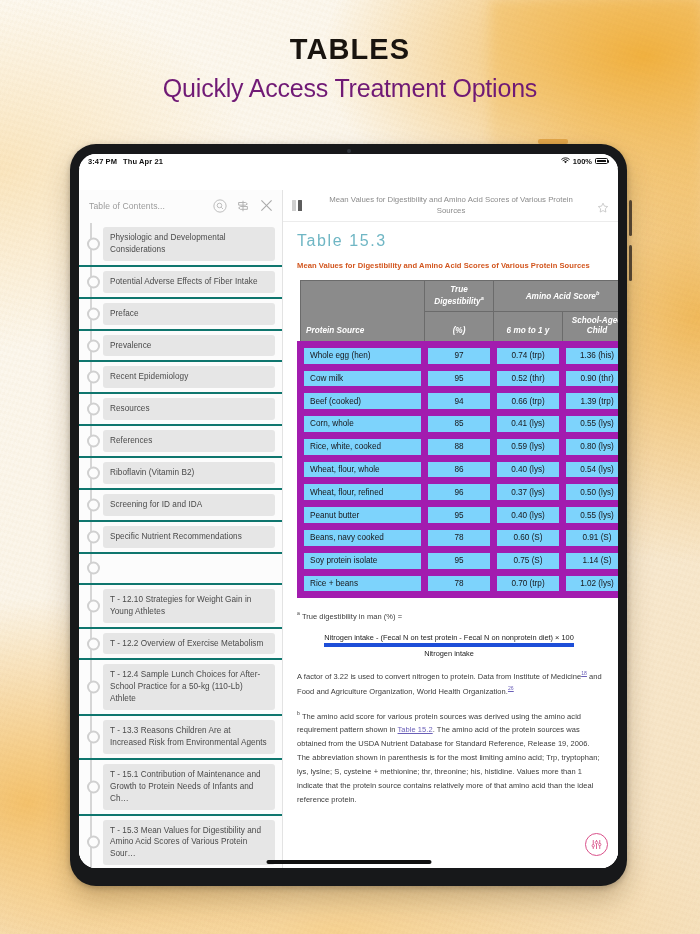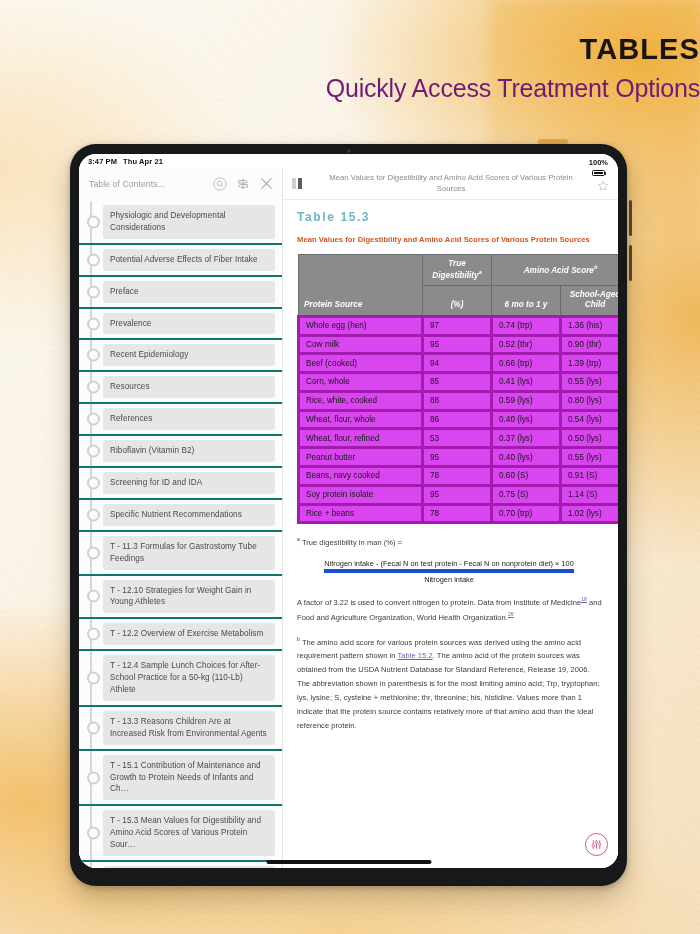--- a/index.html
+++ b/index.html
@@ -20,21 +20,21 @@
   }
   #bg:after{content:"";position:absolute;inset:0;
     background:
       repeating-linear-gradient(112deg, rgba(255,255,255,.05) 0 2px, rgba(180,140,60,.035) 2px 4px),
       repeating-linear-gradient(16deg, rgba(255,255,255,.045) 0 3px, rgba(190,150,70,.03) 3px 6px);
     mix-blend-mode:multiply;opacity:.55;}
   #bgwash{position:absolute;right:0;top:0;width:210px;height:420px;
     background:linear-gradient(200deg,rgba(239,173,55,.40),rgba(239,173,55,0) 70%);
     filter:blur(6px);}
   
-  .headline{position:absolute;left:0;right:0;top:34px;text-align:right;z-index:4;}
+  .headline{position:absolute;left:0;right:0;top:34px;text-align:center;z-index:4;}
   .h-title{font-size:29px;font-weight:bold;letter-spacing:1.1px;color:#19140f;
     font-family:"Liberation Sans", sans-serif;line-height:1.1;}
   .h-sub{font-size:25px;color:#701a75;margin-top:8px;font-family:"Liberation Sans", sans-serif;
     letter-spacing:-.2px;}
   
   .edgemark{position:absolute;width:3px;background:#3a3027;border-radius:2px;opacity:.85;z-index:3;}
   
   .goldtab{position:absolute;left:538px;top:139px;width:30px;height:5px;background:#e2a64a;border-radius:2px;z-index:3;}
   
   .device{position:absolute;left:70px;top:144px;width:557px;height:742px;
@@ -42,28 +42,28 @@
     box-shadow:0 14px 26px rgba(90,60,20,.28), 0 2px 6px rgba(0,0,0,.25);
     padding:10px 9px 18px 9px;box-sizing:border-box;}
   .camera{position:absolute;left:50%;top:5px;transform:translateX(-50%);
     width:4px;height:4px;border-radius:50%;background:#30343a;}
   .screen{width:100%;height:100%;background:#ffffff;border-radius:17px;overflow:hidden;
     display:flex;flex-direction:column;position:relative;}
   
   .statusbar{height:14px;display:flex;align-items:center;padding:0 10px 0 9px;
     font-size:7.5px;color:#111;background:#fff;flex:0 0 auto;}
   .sb-left{display:flex;gap:6px;align-items:center;font-weight:bold;letter-spacing:.1px;}
-  .sb-right{margin-left:auto;display:flex;gap:3px;align-items:center;font-weight:bold;flex-direction:column;}
+  .sb-right{margin-left:auto;display:flex;gap:3px;align-items:center;font-weight:bold;}
   .batt{width:13px;height:6.5px;border:1px solid #111;border-radius:1.5px;position:relative;
     box-sizing:border-box;padding:1px;}
   .batt i{display:block;height:100%;width:100%;background:#111;border-radius:.5px;}
   .batt:after{content:"";position:absolute;right:-2.2px;top:1.7px;width:1.2px;height:2.6px;
     background:#111;border-radius:0 1px 1px 0;}
   
-  .appbody{flex:1;display:flex;min-height:0;background:#fff;}
+  .appbody{flex:1;display:flex;min-height:0;background:#fff;margin-top:22px;}
   
   .sidebar{width:203px;flex:0 0 203px;display:flex;flex-direction:column;
     background:#fcfcfc;border-right:1px solid #e3e3e3;min-height:0;}
   .toc-head{height:31px;display:flex;align-items:center;padding:0 9px 0 10px;gap:9px;
     background:#fcfcfc;flex:0 0 auto;}
   .toc-ph{font-size:8.6px;color:#9b9b9b;flex:1;letter-spacing:.1px;}
   .ticon{width:14px;height:14px;display:flex;align-items:center;justify-content:center;color:#adadad;}
   .toc-list{flex:1;overflow:hidden;position:relative;padding-top:2px;}
   .toc-item{position:relative;display:flex;min-height:31px;
     padding:4px 7px 4px 24px;border-bottom:2px solid #0f766e;box-sizing:border-box;}
@@ -76,30 +76,30 @@
   .main{flex:1;display:flex;flex-direction:column;min-width:0;background:#fff;}
   .main-head{height:31px;display:flex;align-items:center;gap:8px;padding:0 9px 0 9px;
     border-bottom:1px solid #ececec;flex:0 0 auto;}
   .doc-title{flex:1;text-align:center;font-size:7.8px;color:#8c8c8c;line-height:1.4;padding:0 6px;}
   .viewicon{width:13px;height:11px;display:flex;gap:1.5px;align-items:flex-end;}
   .viewicon b{display:block;width:4px;background:#bdbdbd;border-radius:.5px;}
   .viewicon b:first-child{height:11px;background:#cfcfcf;}
   .viewicon b:last-child{height:11px;background:#5d5d5d;}
   .star{width:12px;height:12px;color:#bbb;}
   .content{flex:1;overflow:hidden;padding:10px 14px 0 14px;background:#fff;position:relative;}
-  .tbl-num{color:#6fb6c4;font-size:12px;font-weight:bold;letter-spacing:1.6px;margin-bottom:11px;}
+  .tbl-num{color:#6fb6c4;font-size:16px;font-weight:normal;letter-spacing:1.6px;margin-bottom:11px;}
   .tbl-cap{color:#d2561f;font-size:7.6px;font-weight:bold;letter-spacing:.05px;margin-bottom:10px;}
   
   table.t{border-collapse:collapse;width:331px;table-layout:fixed;
     border:1px solid #6b6b6b;font-size:8.2px;}
   table.t th{background:#8b8b8b;color:#fff;font-style:italic;font-weight:bold;
     border:1px solid #6b6b6b;padding:4px 5px;line-height:1.25;}
-  table.t td{border:3px solid #a21caf;padding:3.4px 6px;color:#17171a;background:#d946ef;}
+  table.t td{border:7px solid #a21caf;padding:3.4px 6px;color:#17171a;background:#7dd3fc;}
   .c1{width:124px;} .c2{width:69px;} .c3{width:69px;} .c4{width:69px;}
-  td.num{}
+  td.num{text-align:center;}
   sup{font-size:.68em;vertical-align:super;}
   
   .fn{font-size:7.5px;color:#3b3b3b;line-height:1.85;margin-top:11px;letter-spacing:.05px;}
   .formula{margin:9px 0 11px 2px;font-size:7.4px;color:#222;text-align:center;width:300px;}
   .formula .numer{border-bottom:4px solid #1d4ed8;padding-bottom:1.5px;display:inline-block;}
   .formula .denom{display:block;margin-top:2px;}
   .lnk{color:#6a5fb8;text-decoration:underline;}
   .sup-lnk{color:#6a5fb8;text-decoration:underline;font-size:.68em;vertical-align:super;}
   
   .homebar{position:absolute;left:50%;bottom:4px;transform:translateX(-50%);
@@ -222,21 +222,20 @@
               <span class="toc-pill">Screening for ID and IDA</span>
             </div>
             <div class="toc-item">
               <span class="rail"></span>
               <span class="knob"></span>
               <span class="toc-pill">Specific Nutrient Recommendations</span>
             </div>
             <div class="toc-item">
               <span class="rail"></span>
               <span class="knob"></span>
-              <span class="toc-pill">T - 11.3 Formulas for Gastrostomy Tube Feedings</span>
             </div>
             <div class="toc-item">
               <span class="rail"></span>
               <span class="knob"></span>
               <span class="toc-pill">T - 12.10 Strategies for Weight Gain in Young Athletes</span>
             </div>
             <div class="toc-item">
               <span class="rail"></span>
               <span class="knob"></span>
               <span class="toc-pill">T - 12.2 Overview of Exercise Metabolism</span>
@@ -344,21 +343,21 @@
                   <td class="num">0.80 (lys)</td>
                 </tr>
                 <tr>
                   <td>Wheat, flour, whole</td>
                   <td class="num">86</td>
                   <td class="num">0.40 (lys)</td>
                   <td class="num">0.54 (lys)</td>
                 </tr>
                 <tr>
                   <td>Wheat, flour, refined</td>
-                  <td class="num">53</td>
+                  <td class="num">96</td>
                   <td class="num">0.37 (lys)</td>
                   <td class="num">0.50 (lys)</td>
                 </tr>
                 <tr>
                   <td>Peanut butter</td>
                   <td class="num">95</td>
                   <td class="num">0.40 (lys)</td>
                   <td class="num">0.55 (lys)</td>
                 </tr>
                 <tr>

